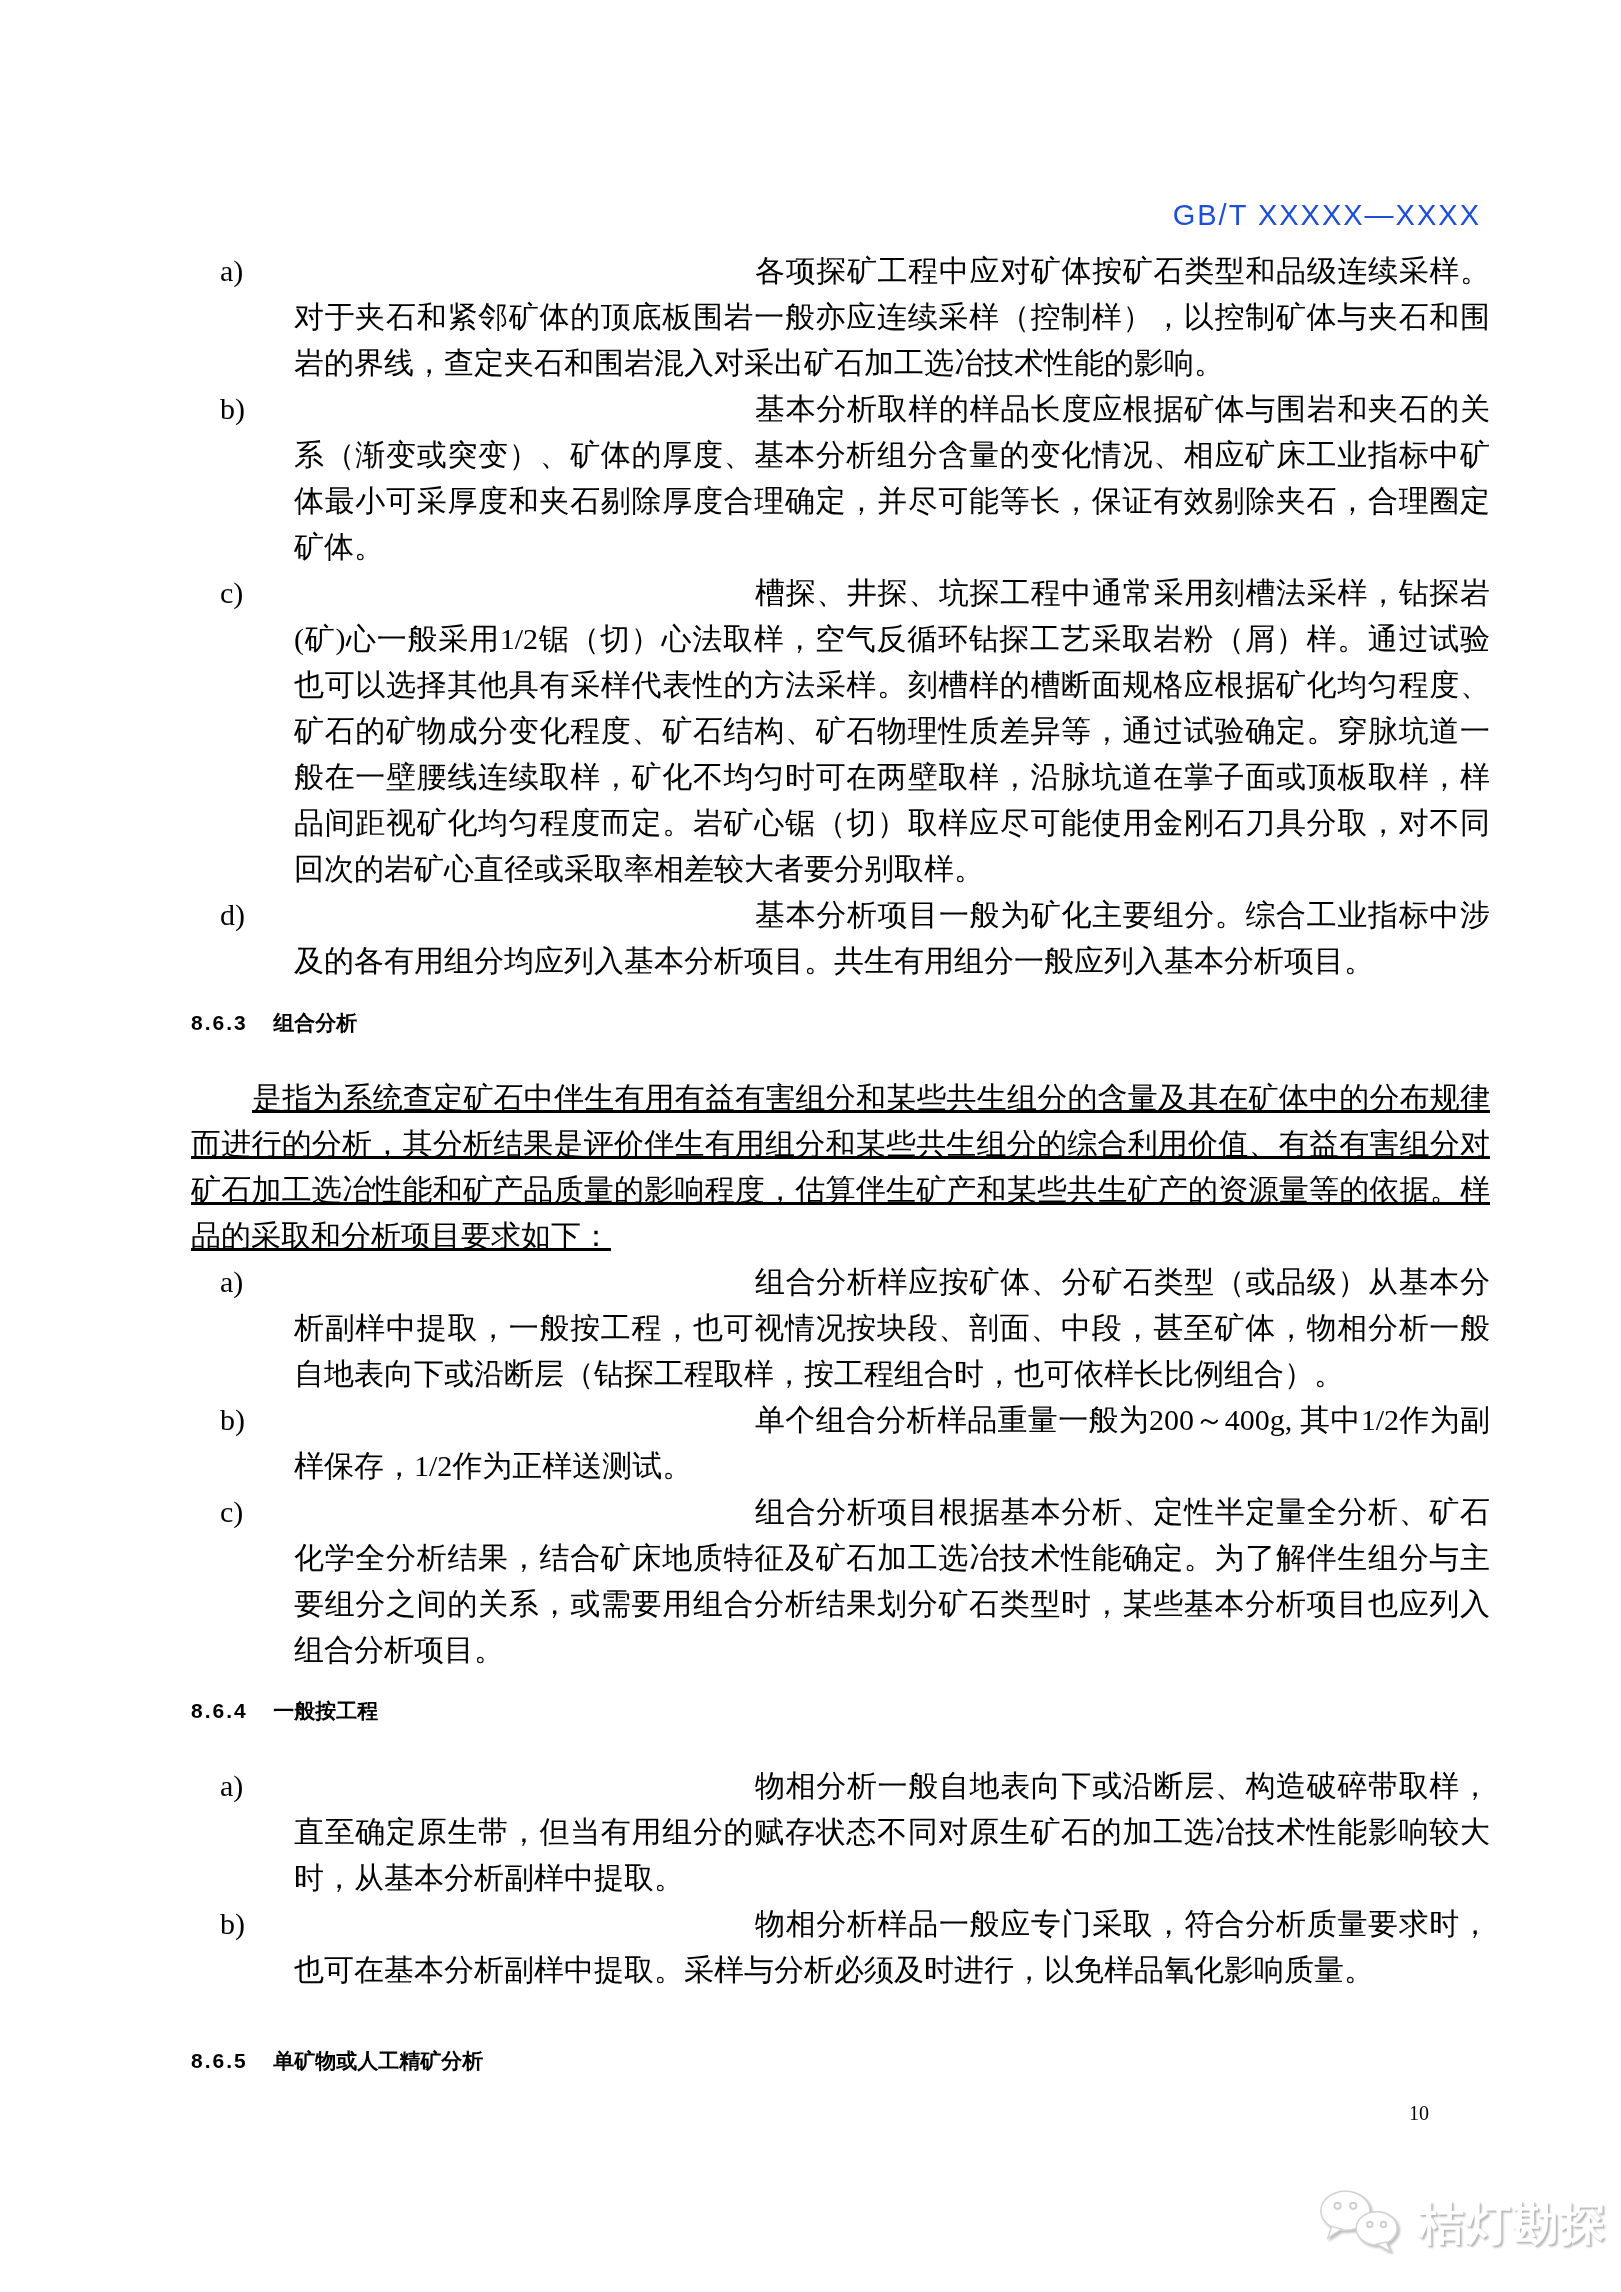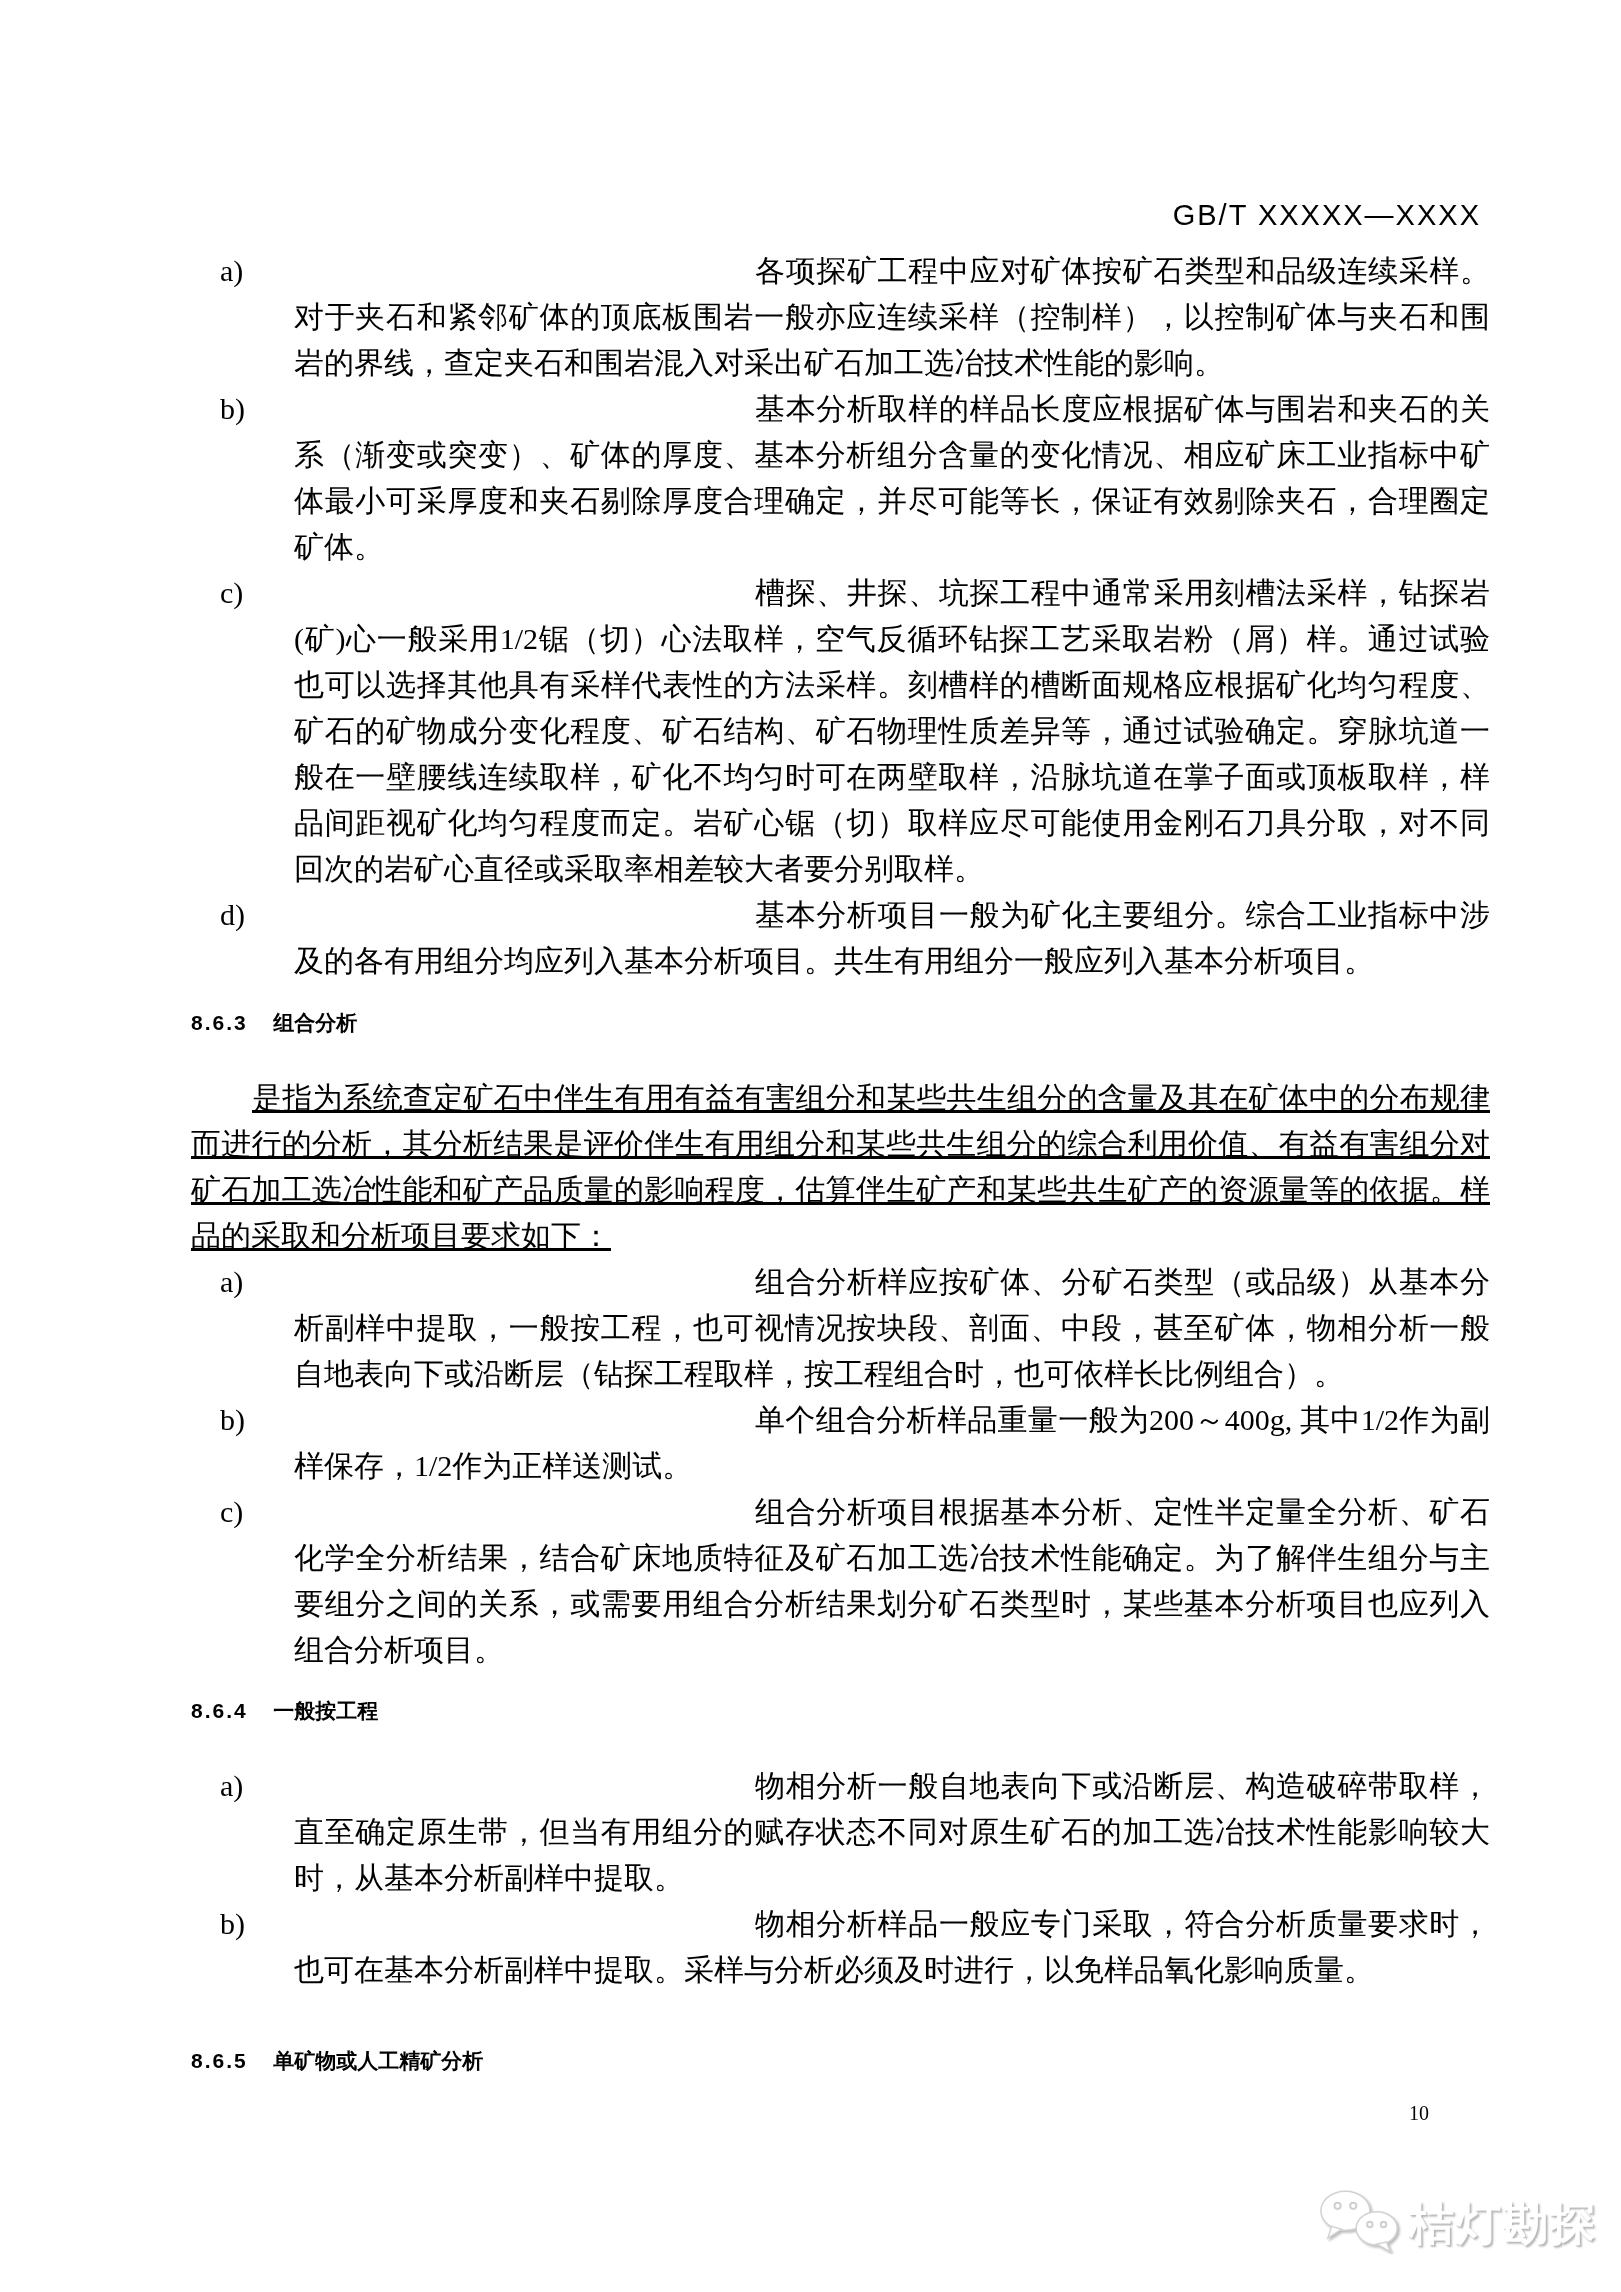--- a/index.html
+++ b/index.html
@@ -14,21 +14,21 @@
     color: #000;
   }
   .doc-header {
     position: absolute;
     top: 199px;
     right: 140px;
     font-family: "Liberation Sans", "DejaVu Sans", sans-serif;
     font-size: 29px;
     letter-spacing: 2px;
     white-space: nowrap;
-    color: #000000;
+    color: #1d4ed8;
   }
   .content {
     position: absolute;
     top: 248px;
     left: 191px;
     width: 1299px;
     font-size: 30px;
     line-height: 46px;
     text-align: justify;
   }
@@ -64,21 +64,21 @@
     left: 1409px;
     font-size: 20px;
     font-family: "Liberation Serif", "DejaVu Serif", serif;
   }
   .watermark {
     position: absolute;
     top: 2189px;
     left: 1318px;
     display: flex;
     align-items: center;
-    gap: 1px;
+    gap: 11px;
   }
   .wm-text {
     font-family: "Liberation Sans", "DejaVu Sans", sans-serif;
     font-weight: 700;
     font-size: 45px;
     color: #ffffff;
     letter-spacing: 2px;
     text-shadow: 2px 2px 2px #b9b9b9, 1px 1px 0 #d9d9d9;
     white-space: nowrap;
   }

